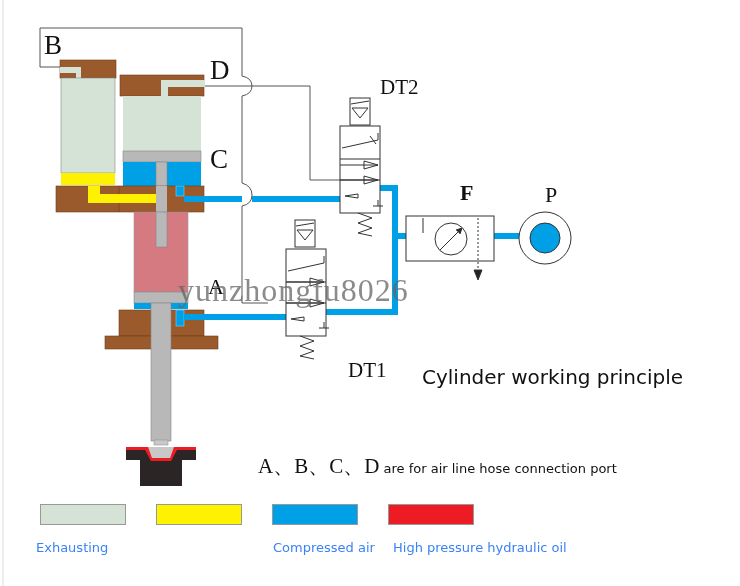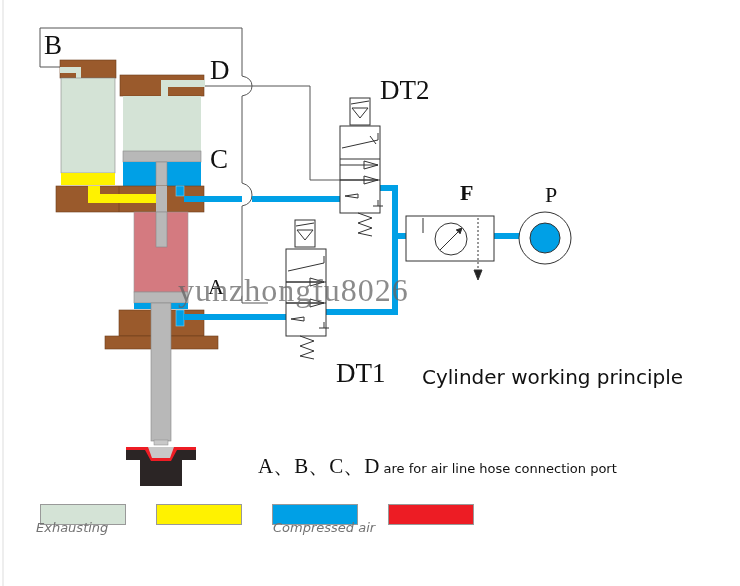--- a/index.html
+++ b/index.html
@@ -1,25 +1,25 @@
 <!DOCTYPE html>
 <html><head>
 <meta charset="utf-8">
 <style>
   html,body{margin:0;padding:0;background:#fff;}
   #canvas{position:relative;width:740px;height:586px;overflow:hidden;background:#fff;}
   #canvas > svg{position:absolute;left:0;top:0;}
   .lbl{position:absolute;color:#111;}
   .port{font-family:"Liberation Serif",serif;font-size:27px;}
-  .dt{font-family:"Liberation Serif",serif;font-size:27px;}
+  .dt{font-family:"Liberation Serif",serif;font-size:21px;}
   .title{font-family:"DejaVu Sans",sans-serif;font-size:20px;}
   .note{position:absolute;left:258px;font-family:"DejaVu Sans",sans-serif;font-size:13px;color:#111;white-space:nowrap;}
   .note .big{font-family:"Liberation Serif",serif;font-size:21px;}
   .legend-swatch{position:absolute;top:504px;width:86px;height:21px;border:1px solid #999;box-sizing:border-box;}
-  .legend-label{position:absolute;top:520px;font-family:"DejaVu Sans",sans-serif;font-size:13px;color:#737373;white-space:nowrap;font-style:italic;}
+  .legend-label{position:absolute;top:540px;font-family:"DejaVu Sans",sans-serif;font-size:13px;color:#3b82f6;white-space:nowrap;}
   .watermark{position:absolute;left:178px;top:272px;font-family:"Liberation Serif",serif;font-size:32px;color:rgba(100,100,100,0.75);letter-spacing:1px;white-space:nowrap;}
 </style>
 </head>
 <body>
 
 <div id="canvas">
   <svg width="740" height="586" viewBox="0 0 740 586">
 
     <line x1="3" y1="0" x2="3" y2="586" stroke="#ddd" stroke-width="1"></line>
 
@@ -134,33 +134,34 @@
       <circle cx="545" cy="238" r="15" fill="#00a0e6" stroke="#333" stroke-width="1"></circle>
     </g>
   </svg>
 
   <span class="lbl port" style="left:44px;top:30px;">B</span>
   <span class="lbl port" style="left:210px;top:55px;">D</span>
   <span class="lbl port" style="left:210px;top:144px;">C</span>
   <span class="lbl port" style="left:208px;top:274px;font-size:22px;">A</span>
 
   <span class="lbl dt" style="left:380px;top:75px;">DT2</span>
-  <span class="lbl dt" style="left:336px;top:358px;">DT1</span>
+  <span class="lbl dt" style="left:348px;top:358px;">DT1</span>
   <span class="lbl" style="left:460px;top:180px;font-family:'Liberation Serif',serif;font-size:22px;font-weight:bold;">F</span>
   <span class="lbl" style="left:545px;top:182px;font-family:'Liberation Serif',serif;font-size:22px;">P</span>
 
   <span class="lbl title" style="left:422px;top:365px;">Cylinder working principle</span>
 
   <span class="watermark">yunzhongfu8026</span>
 
   <div class="note" style="top:414px;margin-top:38px;">
     <span class="big">A、B、C、D</span>
     <span>are  for air line hose connection port</span>
   </div>
 
   <div class="legend-swatch" style="left:40px;background:#d4e3d6;"></div>
   <div class="legend-swatch" style="left:156px;background:#fff200;"></div>
   <div class="legend-swatch" style="left:272px;background:#00a0e6;"></div>
   <div class="legend-swatch" style="left:388px;background:#ed1c24;"></div>
 
   <span class="legend-label" style="left:36px;">Exhausting</span>
   <span class="legend-label" style="left:273px;">Compressed air</span>
+  <span class="legend-label" style="left:393px;">High pressure hydraulic oil</span>
 </div>
 
 </body></html>

